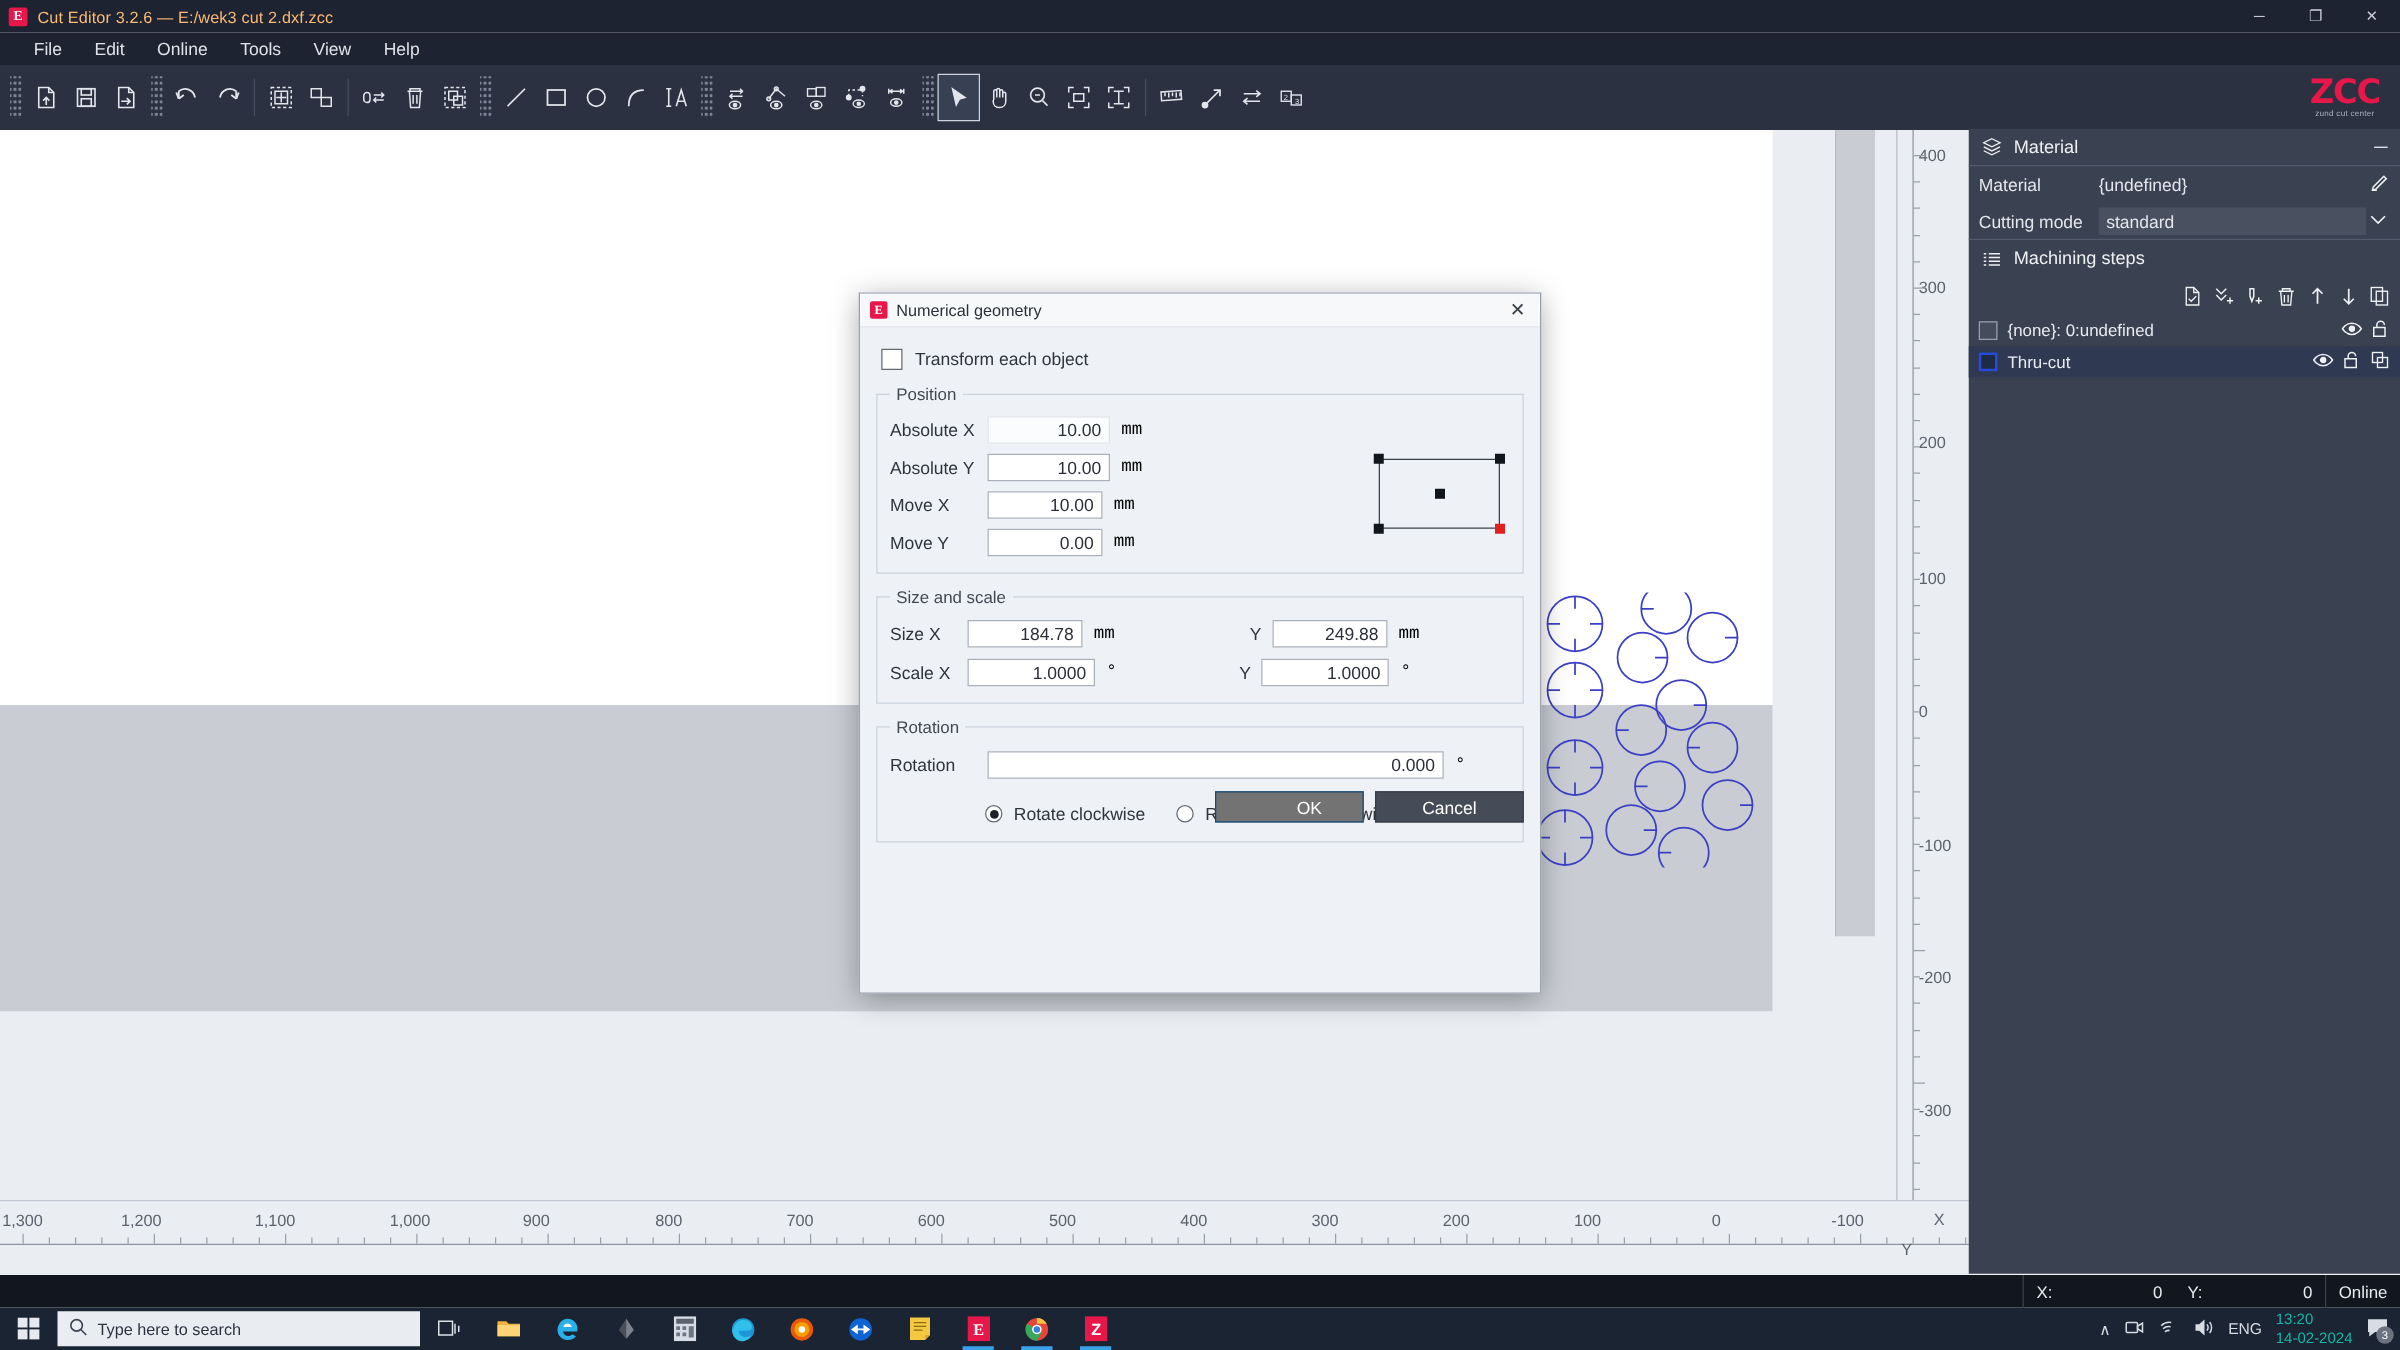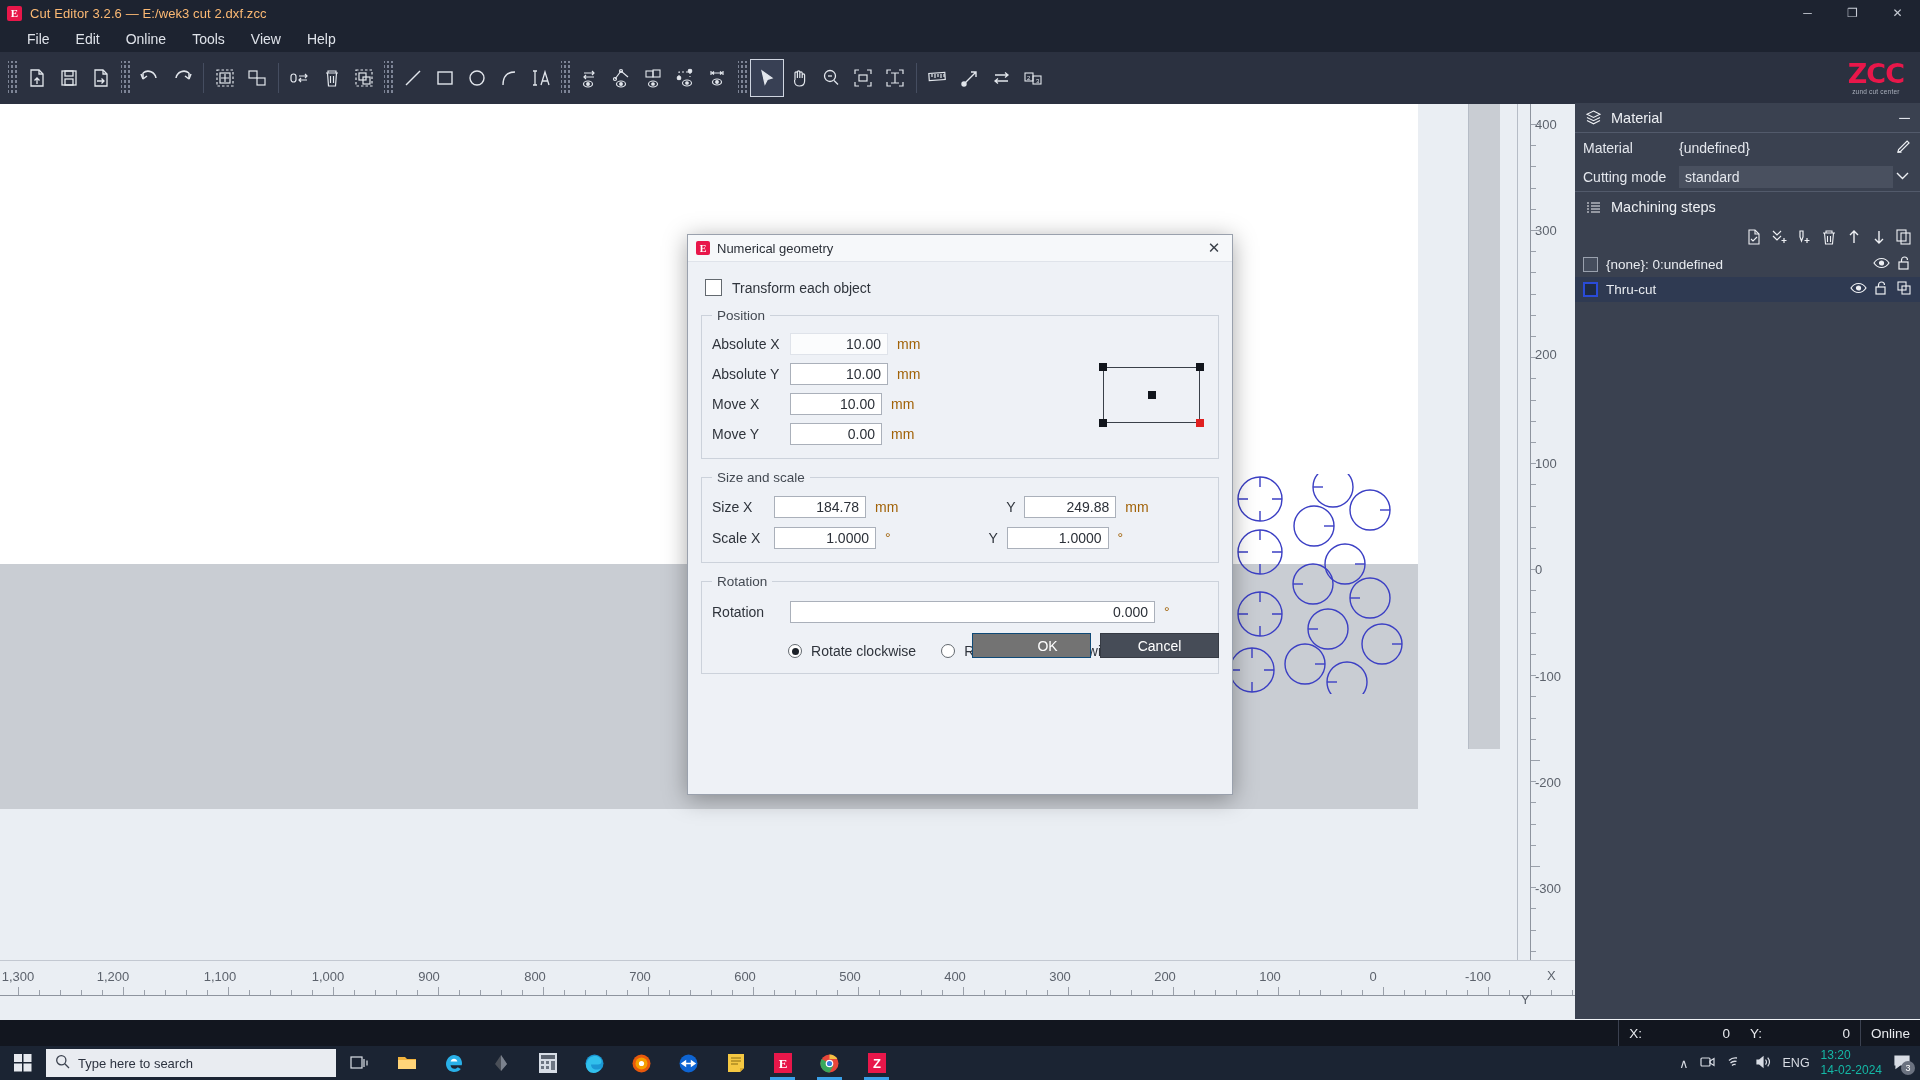--- a/index.html
+++ b/index.html
@@ -192,42 +192,42 @@
     font-weight: bold; display: flex; align-items: center; justify-content: center;
     border-radius: 2px; margin-right: 7px; font-family: "Liberation Serif", serif;
   }
   .dlg-title .t { font-size: 13px; color: #2b3038; }
   .dlg-x {
     margin-left: auto; width: 36px; height: 27px; display: flex;
     align-items: center; justify-content: center; color: #3a4049; font-size: 15px;
   }
   .dlg-body { padding: 10px 13px 0 13px; position: relative; }
 
-  .chk-line { display: flex; align-items: center; gap: 10px; margin: 7px 0 12px 4px; }
+  .chk-line { display: flex; align-items: flex-start; gap: 10px; margin: 7px 0 12px 4px; }
   .chk {
     width: 17px; height: 17px; background: #fff; border: 1px solid #63696f;
     display: flex; align-items: center; justify-content: center; flex: none;
   }
   .chk-line .lb { font-size: 14px; color: #2f343c; }
 
   fieldset {
     border: 1px solid #ccd2db; margin-bottom: 11px; padding: 6px 10px 9px 10px;
     position: relative;
   }
   legend { font-size: 13.5px; color: #434952; padding: 0 5px; }
 
   .frow { display: flex; align-items: center; height: 30px; }
   .frow .lbl { font-size: 14px; color: #2f343c; width: 78px; flex: none; }
   .inp {
     height: 22px; background: #fff; border: 1px solid #aab0ba;
     font-size: 14px; color: #2b3038; text-align: right;
     padding-right: 6px; line-height: 20px;
   }
   .inp.flat { border: 1px solid #dfe3ea; background: #fbfcfd; }
-  .unit { font-size: 14px; color: #a16207; margin-left: 9px; }
+  .unit { font-size: 14px; color: #000000; margin-left: 9px; font-family: Liberation Mono, monospace; }
 
   .anchor-box { position: absolute; right: 18px; top: 44px; width: 97px; height: 56px; }
   .anchor-box .frame { position: absolute; inset: 0; border: 1px solid #3a4049; }
   .hnd { position: absolute; width: 8px; height: 8px; background: #11151c; }
   .hnd.red { background: #e02020; }
 
   .sc-row { display: flex; align-items: center; height: 31px; }
   .sc-row .lbl { font-size: 14px; color: #2f343c; width: 62px; flex: none; }
   .sc-row .lbl2 { font-size: 14px; color: #2f343c; width: 18px; flex: none;
     text-align: left; margin-left: 34px; }

